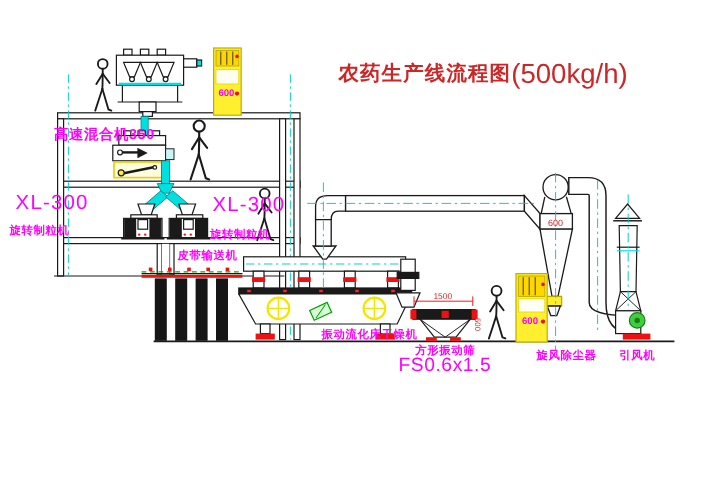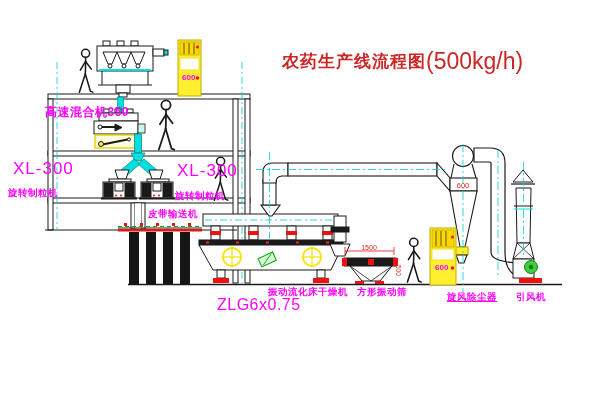--- a/index.html
+++ b/index.html
@@ -272,24 +272,24 @@
 
 <div class="lbl lbl-sm" style="left:45px;top:106px;font-size:12px;">高速混合机350</div>
 
 <div class="lbl lbl-model" style="left:13px;top:160px;">XL-300</div>
 <div class="lbl lbl-sm" style="left:8px;top:188px;">旋转制粒机</div>
 <div class="lbl lbl-model" style="left:177px;top:162px;">XL-300</div>
 <div class="lbl lbl-sm" style="left:175px;top:191px;">旋转制粒机</div>
 
 <div class="lbl lbl-sm" style="left:148px;top:209px;">皮带输送机</div>
 
-<div class="lbl lbl-sm" style="left:236px;top:287px;padding-left:32px;">振动流化床干燥机</div>
-<div class="lbl lbl-spec" style="left:217px;top:297px;">ZLG6x0.75</div>
-
-<div class="lbl lbl-sm" style="left:357px;top:288px;font-family:Liberation Serif, serif;">方形振动筛</div>
-
-<div class="lbl lbl-sm" style="left:447px;top:292px;text-decoration:underline;">旋风除尘器</div>
+<div class="lbl lbl-sm" style="left:236px;top:275px;padding-left:32px;">振动流化床干燥机</div>
+
+<div class="lbl lbl-sm" style="left:346px;top:288px;">方形振动筛</div>
+<div class="lbl lbl-spec" style="left:332px;top:297px;">FS0.6x1.5</div>
+
+<div class="lbl lbl-sm" style="left:447px;top:292px;">旋风除尘器</div>
 <div class="lbl lbl-sm" style="left:516px;top:292px;text-align:right;">引风机</div>
 
 <div class="lbl lbl-tiny" style="left:182px;top:74px;">600</div>
 <div class="lbl lbl-tiny" style="left:435px;top:264px;">600</div>
 
 </div>
 
 </body></html>

